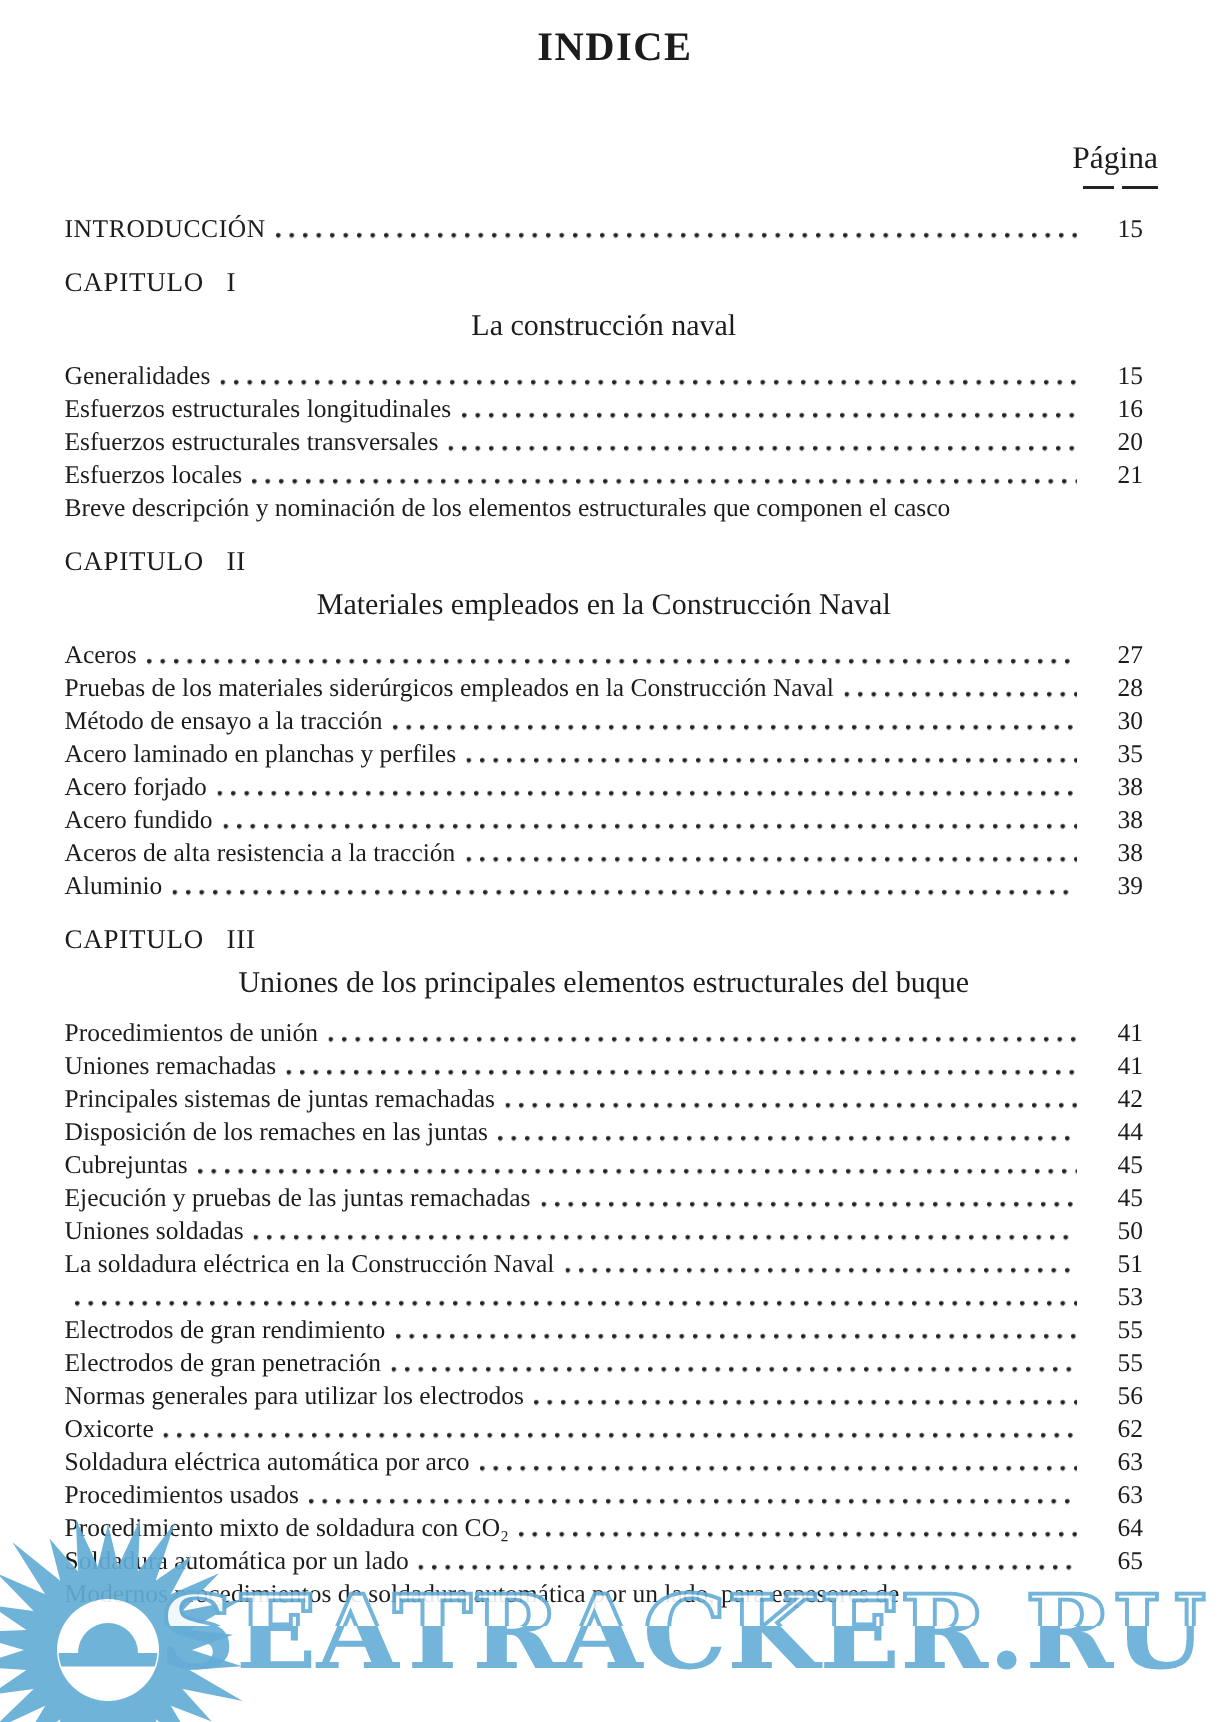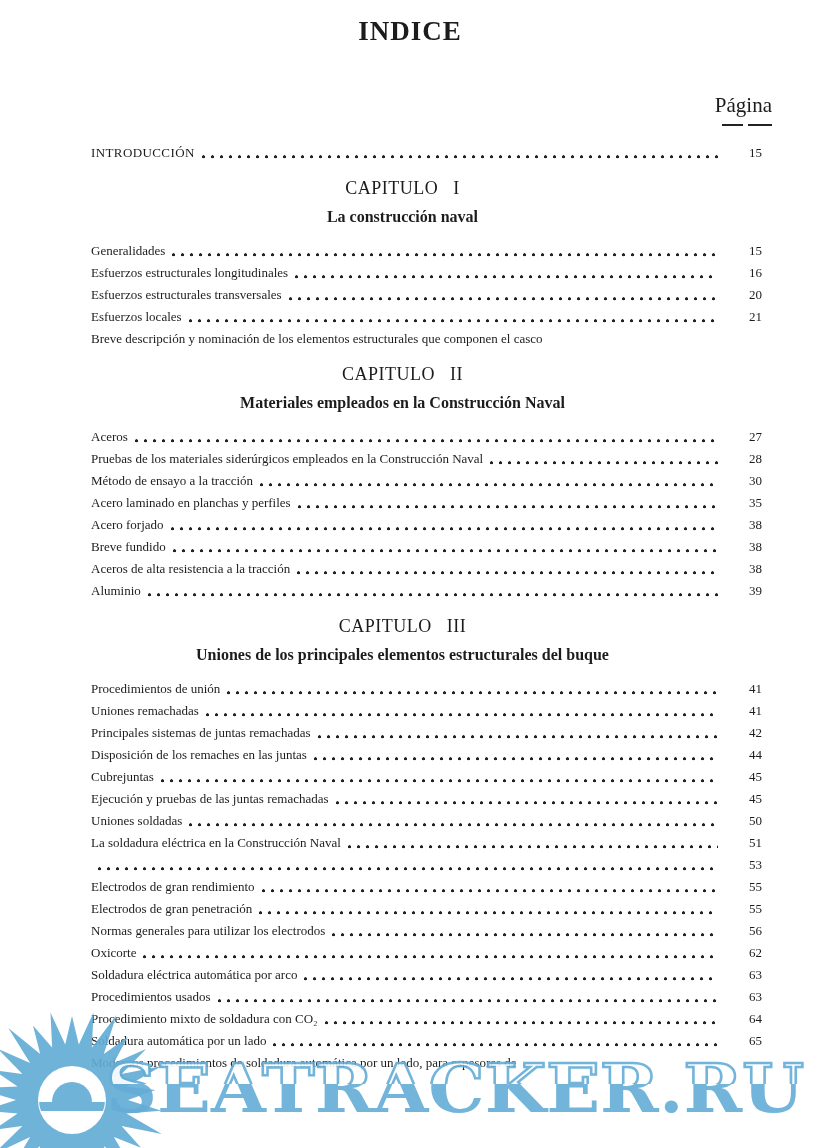--- a/index.html
+++ b/index.html
@@ -32,51 +32,49 @@
     width: 50px; height: 2px;
     margin: 6px -10px 0 auto;
     background: linear-gradient(90deg, #222 0 42%, transparent 42% 52%, #222 52% 100%);
   }
 
   .intro-block { margin-top: 16px; }
 
   .toc-row {
     display: flex;
     align-items: flex-start;
-    font-size: 13px;
+    font-size: 17px;
     line-height: 22px;
-    margin-left: 48px;
   }
   .toc-label { white-space: nowrap; }
   .intro-block .toc-label { letter-spacing: 0.4px; }
   .leader {
     flex: 1 1 auto;
     min-width: 14px;
     align-self: flex-end;
     height: 4px;
     margin: 0 10px 5px 7px;
     background-image: radial-gradient(circle at 1.5px 1.8px, #232323 1.25px, transparent 1.8px);
     background-size: 9px 4px;
     background-repeat: repeat-x;
     background-position: left bottom;
   }
   .pnum { width: 34px; flex: none; text-align: right; }
 
   .chapter-heading {
-    text-align: center;
     font-size: 18px;
     letter-spacing: 0.5px;
     white-space: pre;
     margin: 12px 0 6px 0;
     line-height: 24px;
   }
   .chapter-subtitle {
     text-align: center;
-    font-weight: bold;
-    font-size: 16px;
+    font-weight: normal;
+    font-size: 20px;
     margin: 0 0 12px 0;
     line-height: 22px;
   }
 
   
   .watermark { position: absolute; left: 0; top: 0; width: 820px; height: 1148px; pointer-events: none; }
   .wm-star { position: absolute; left: -20px; top: 1006px; opacity: 0.92; }
   .wm-wordmark { position: absolute; left: 102px; top: 1044px; opacity: 0.9; }
   .wm-text {
     font-family: "DejaVu Serif", "Liberation Serif", serif;
@@ -152,21 +150,21 @@
             <span class="toc-label">Acero laminado en planchas y perfiles</span>
             <span class="leader"></span>
             <span class="pnum">35</span>
           </div>
           <div class="toc-row">
             <span class="toc-label">Acero forjado</span>
             <span class="leader"></span>
             <span class="pnum">38</span>
           </div>
           <div class="toc-row">
-            <span class="toc-label">Breve fundido</span>
+            <span class="toc-label">Acero fundido</span>
             <span class="leader"></span>
             <span class="pnum">38</span>
           </div>
           <div class="toc-row">
             <span class="toc-label">Aceros de alta resistencia a la tracción</span>
             <span class="leader"></span>
             <span class="pnum">38</span>
           </div>
           <div class="toc-row">
             <span class="toc-label">Aluminio</span>

